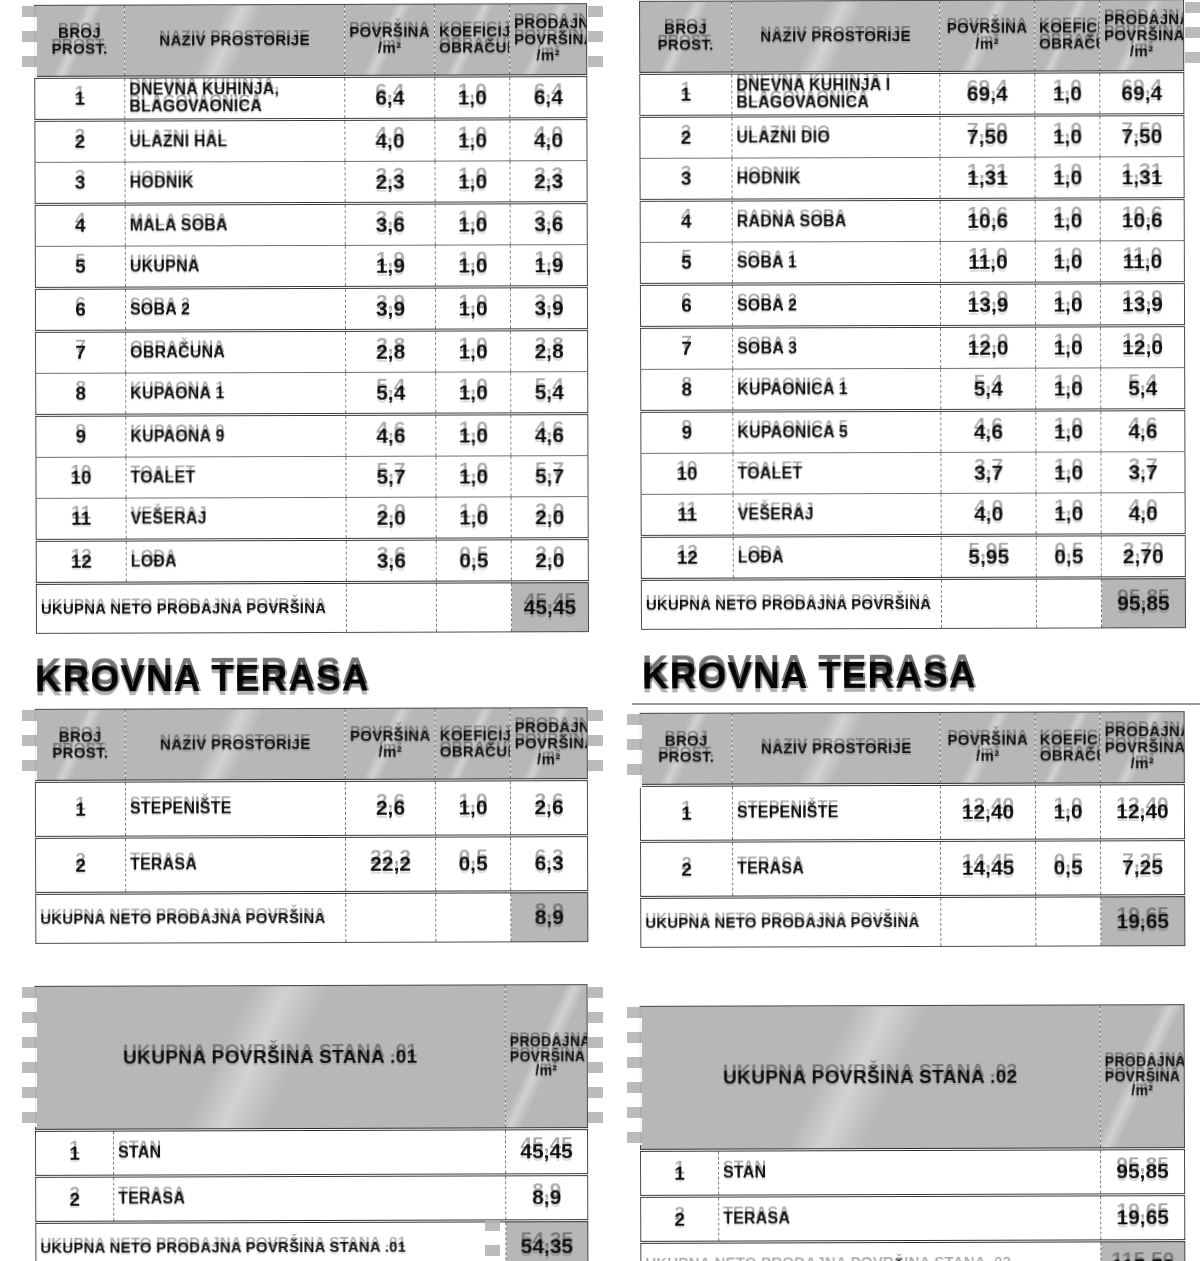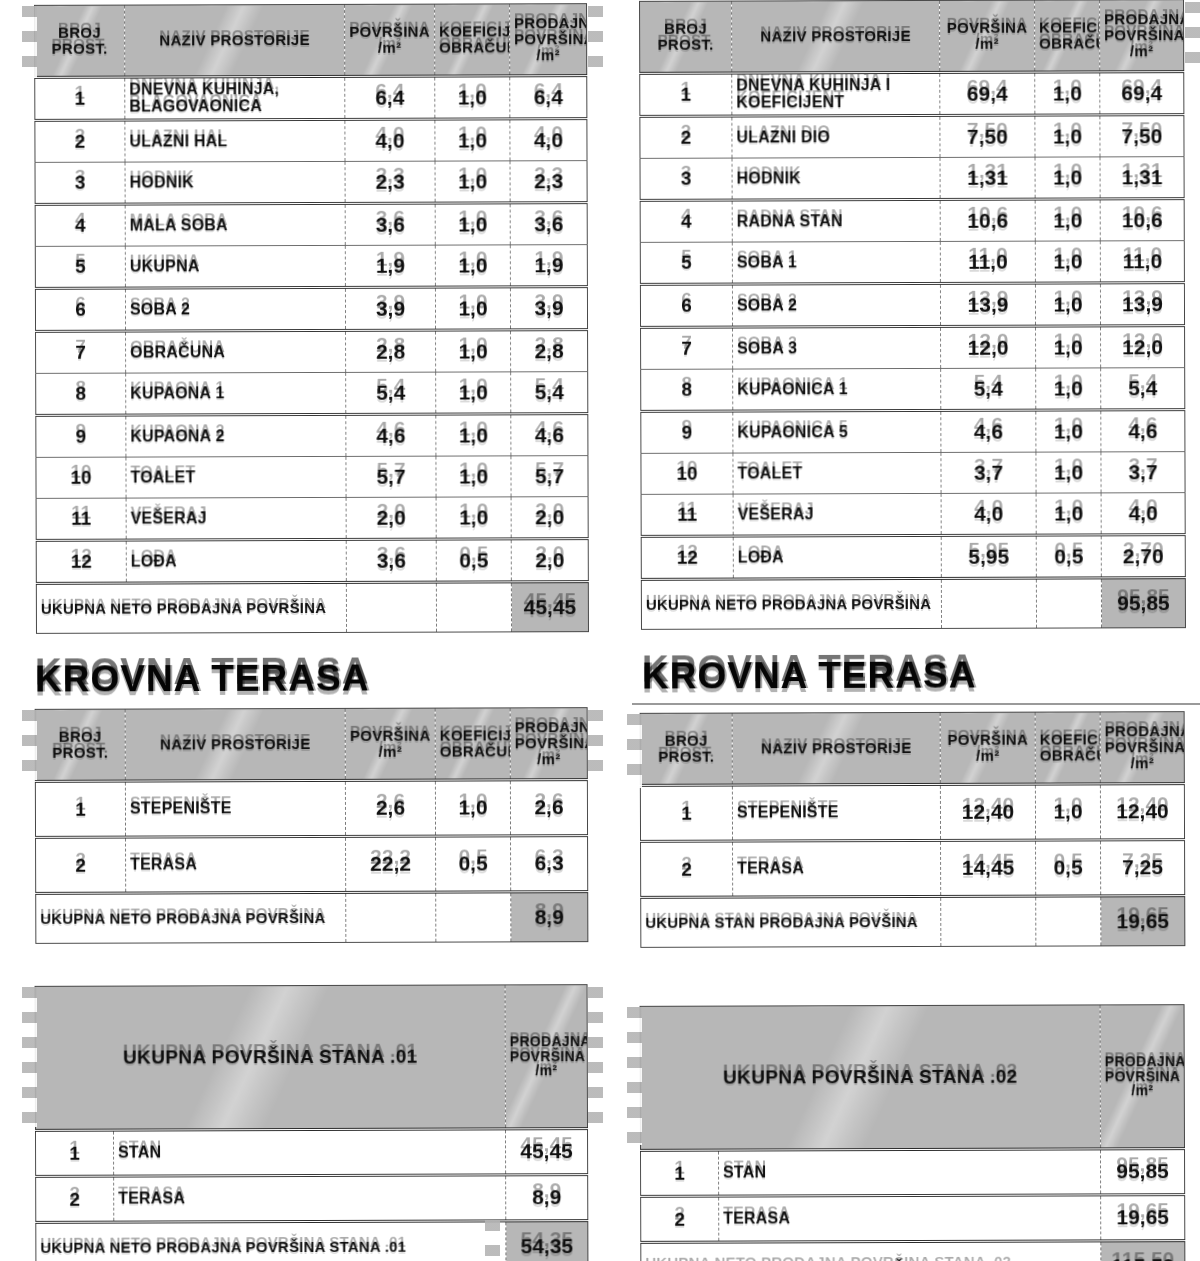--- a/index.html
+++ b/index.html
@@ -140,21 +140,21 @@
         </tr>
         <tr>
           <td class="c0">8</td>
           <td class="c1">KUPAONA 1</td>
           <td class="c2">5,4</td>
           <td class="c3">1,0</td>
           <td class="c4">5,4</td>
         </tr>
         <tr>
           <td class="c0">9</td>
-          <td class="c1">KUPAONA 2</td>
+          <td class="c1">KUPAONA 9</td>
           <td class="c2">4,6</td>
           <td class="c3">1,0</td>
           <td class="c4">4,6</td>
         </tr>
         <tr>
           <td class="c0">10</td>
           <td class="c1">TOALET</td>
           <td class="c2">5,7</td>
           <td class="c3">1,0</td>
           <td class="c4">5,7</td>
@@ -197,42 +197,42 @@
         <th class="c0">BROJ PROST.</th>
         <th class="c1">NAZIV PROSTORIJE</th>
         <th class="c2">POVRŠINA /m²</th>
         <th class="c3">KOEFICIJENT OBRAČUNA</th>
         <th class="c4">PRODAJNA POVRŠINA /m²</th>
       </tr>
     </thead>
     <tbody>
         <tr>
           <td class="c0">1</td>
-          <td class="c1">DNEVNA KUHINJA I KOEFICIJENT</td>
+          <td class="c1">DNEVNA KUHINJA I BLAGOVAONICA</td>
           <td class="c2">69,4</td>
           <td class="c3">1,0</td>
           <td class="c4">69,4</td>
         </tr>
         <tr>
           <td class="c0">2</td>
           <td class="c1">ULAZNI DIO</td>
           <td class="c2">7,50</td>
           <td class="c3">1,0</td>
           <td class="c4">7,50</td>
         </tr>
         <tr>
           <td class="c0">3</td>
           <td class="c1">HODNIK</td>
           <td class="c2">1,31</td>
           <td class="c3">1,0</td>
           <td class="c4">1,31</td>
         </tr>
         <tr>
           <td class="c0">4</td>
-          <td class="c1">RADNA STAN</td>
+          <td class="c1">RADNA SOBA</td>
           <td class="c2">10,6</td>
           <td class="c3">1,0</td>
           <td class="c4">10,6</td>
         </tr>
         <tr>
           <td class="c0">5</td>
           <td class="c1">SOBA 1</td>
           <td class="c2">11,0</td>
           <td class="c3">1,0</td>
           <td class="c4">11,0</td>
@@ -372,21 +372,21 @@
         <tr>
           <td class="c0">2</td>
           <td class="c1">TERASA</td>
           <td class="c2">14,45</td>
           <td class="c3">0,5</td>
           <td class="c4">7,25</td>
         </tr>
       </tbody>
     <tfoot>
       <tr>
-        <td colspan="2" class="tl">UKUPNA STAN PRODAJNA POVŠINA</td>
+        <td colspan="2" class="tl">UKUPNA NETO PRODAJNA POVŠINA</td>
         <td class="c2"></td>
         <td class="c3"></td>
         <td class="c4 total-cell">19,65</td>
       </tr>
     </tfoot>
   </table>
 
   <table class="rt sum" style="left:35px;top:985px;width:553px;">
     <colgroup>
         <col style="width:78px">

